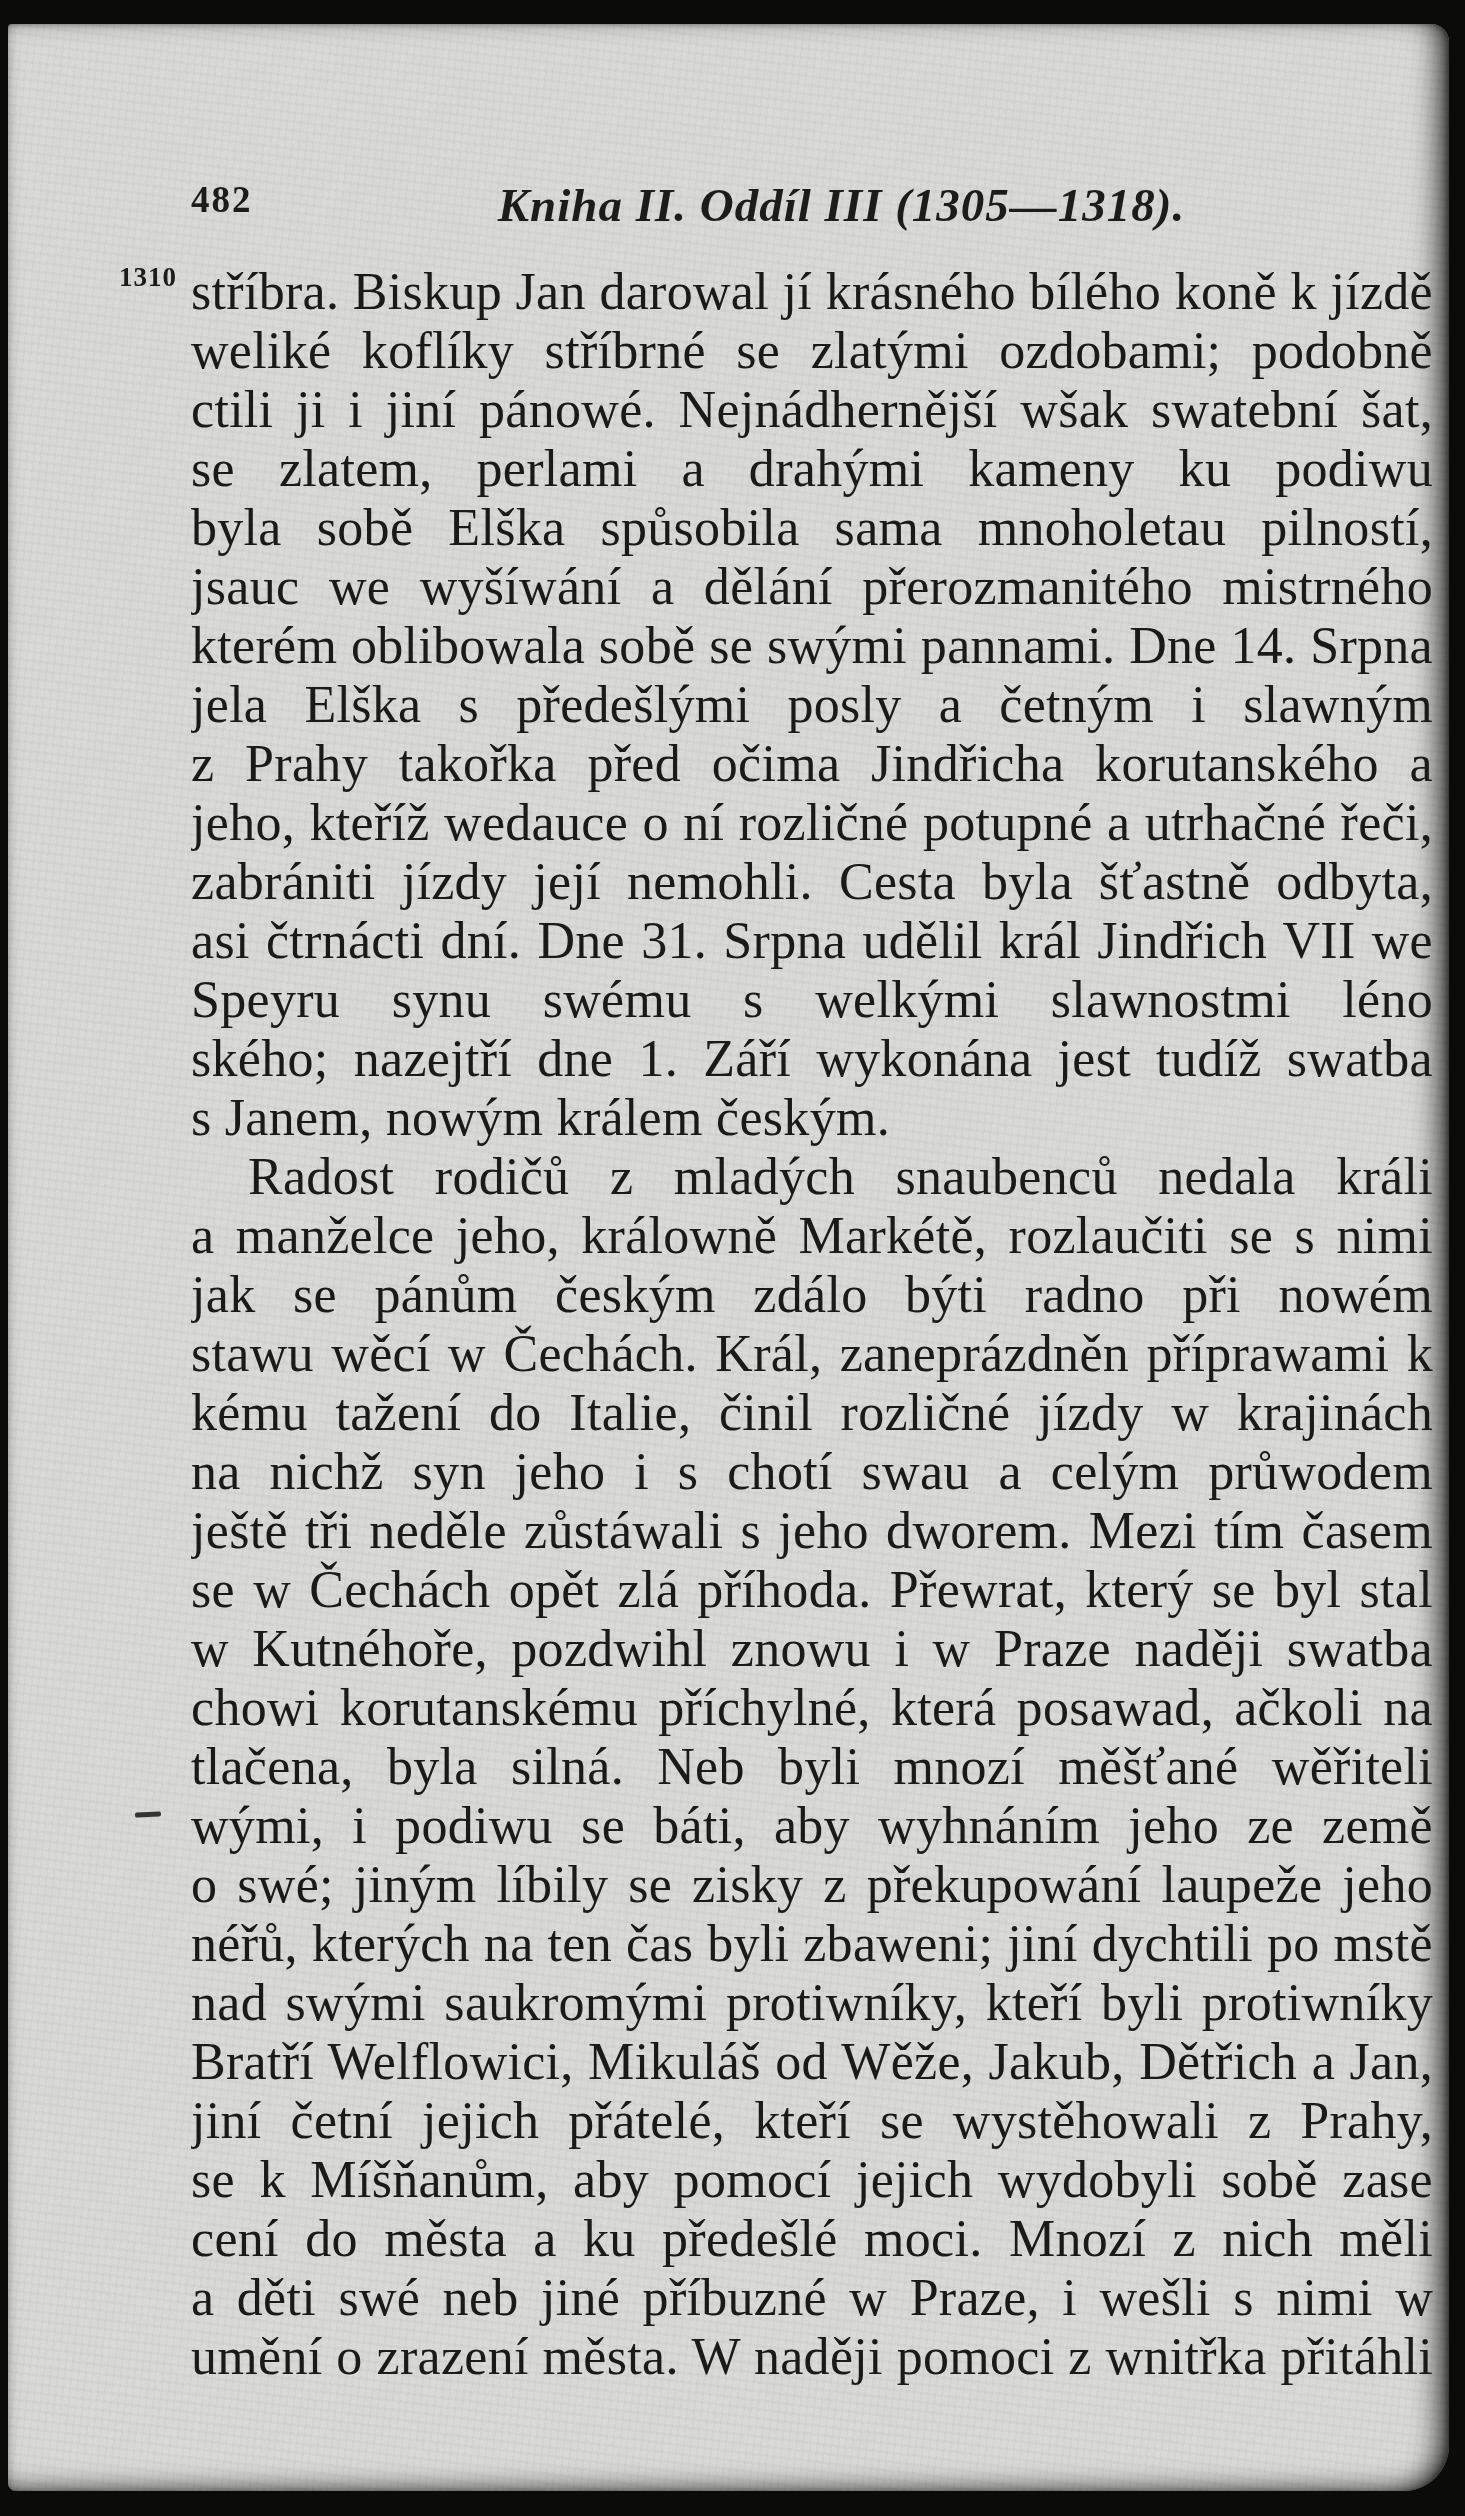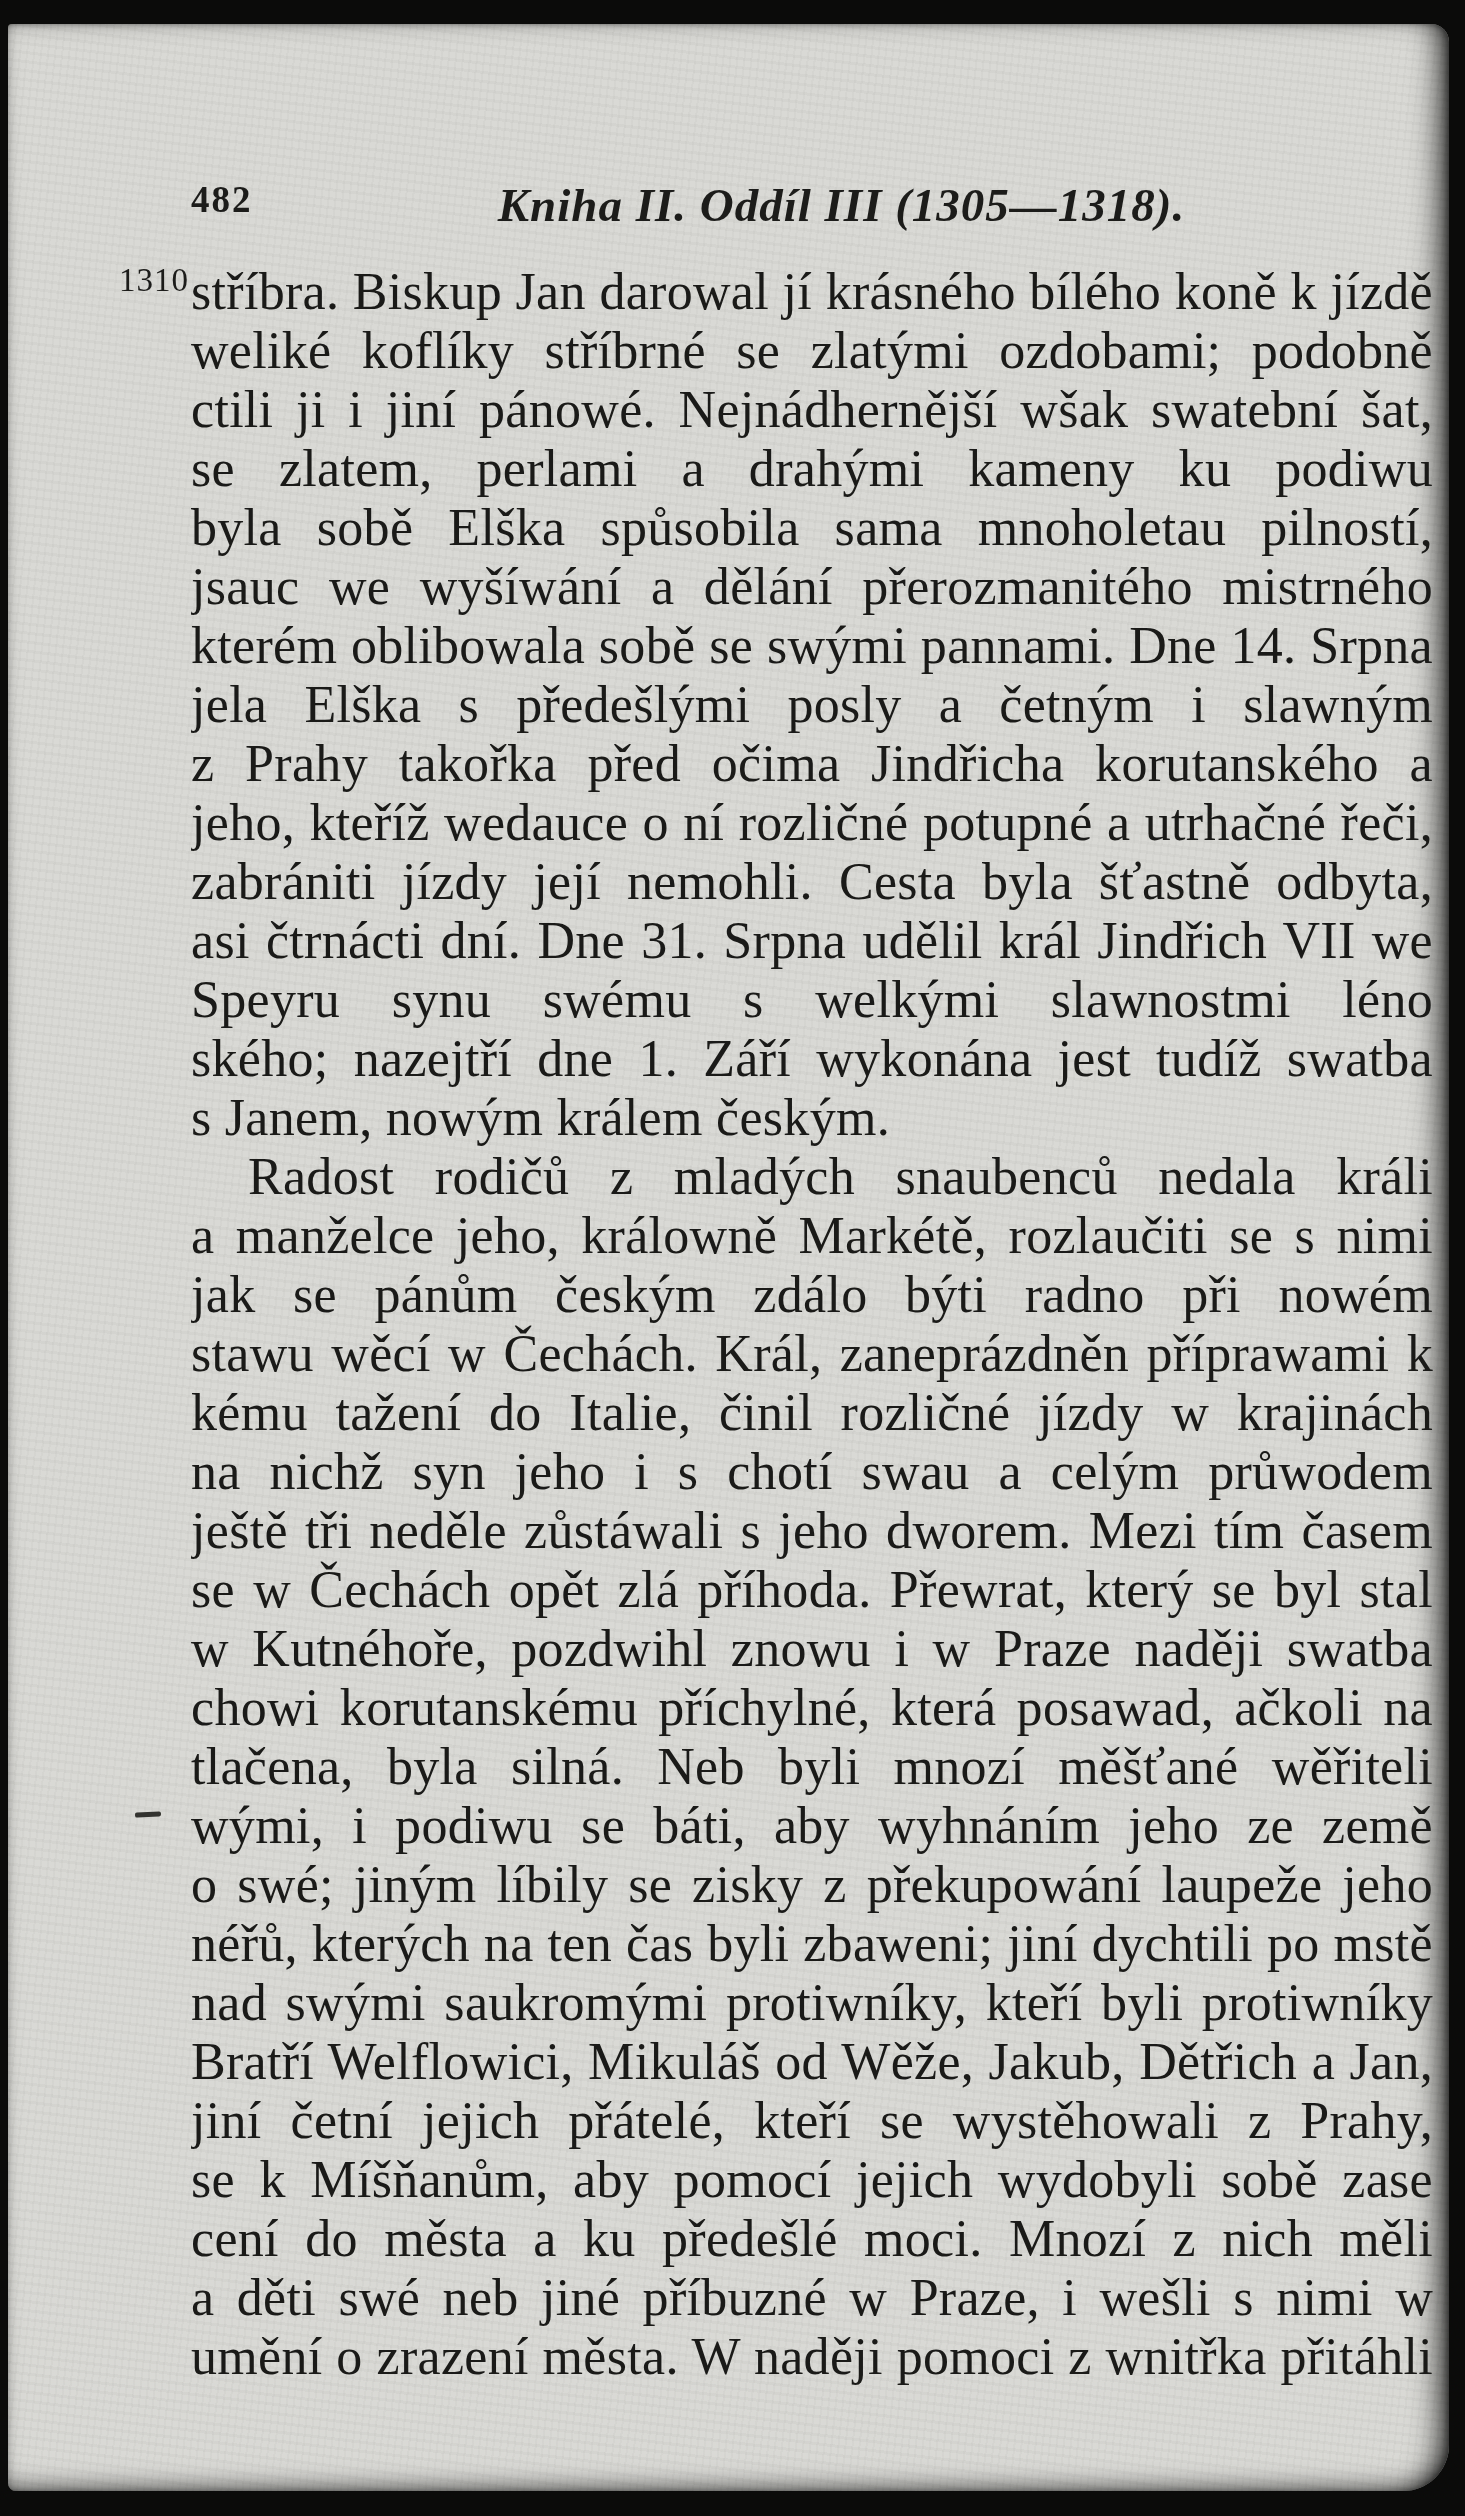--- a/index.html
+++ b/index.html
@@ -57,22 +57,22 @@
     text-align: center;
     font-weight: bold;
     font-style: italic;
     font-size: 47px;
     letter-spacing: 1px;
   }
   .margin-year {
     position: absolute;
     left: 111px;
     top: 238px;
-    font-weight: normal;
-    font-size: 33px;
+    font-weight: bold;
+    font-size: 27px;
     color: #1c1c1a;
     letter-spacing: 1px;
   }
   .textblock {
     position: absolute;
     left: 183px;
     top: 238px;
     width: 1242px;
     font-weight: normal;
     font-size: 52px;

